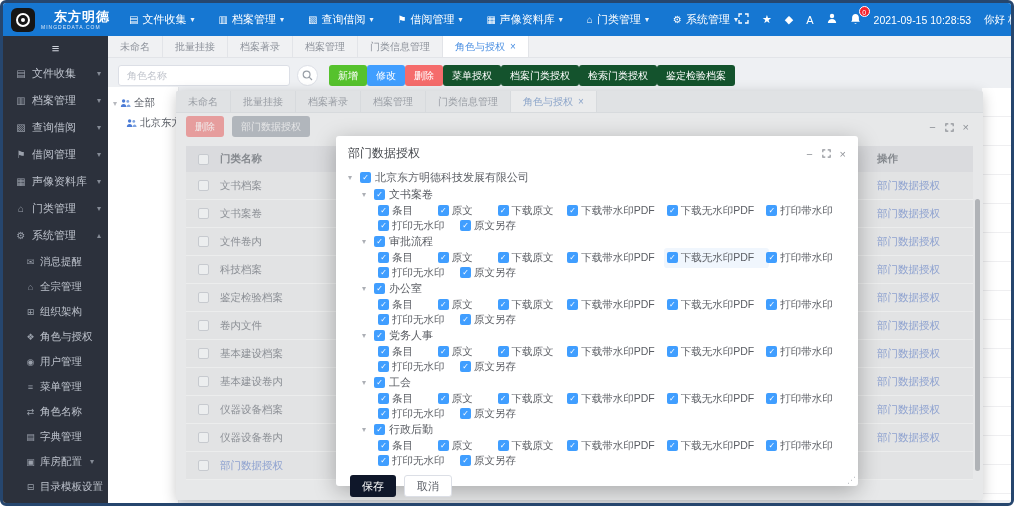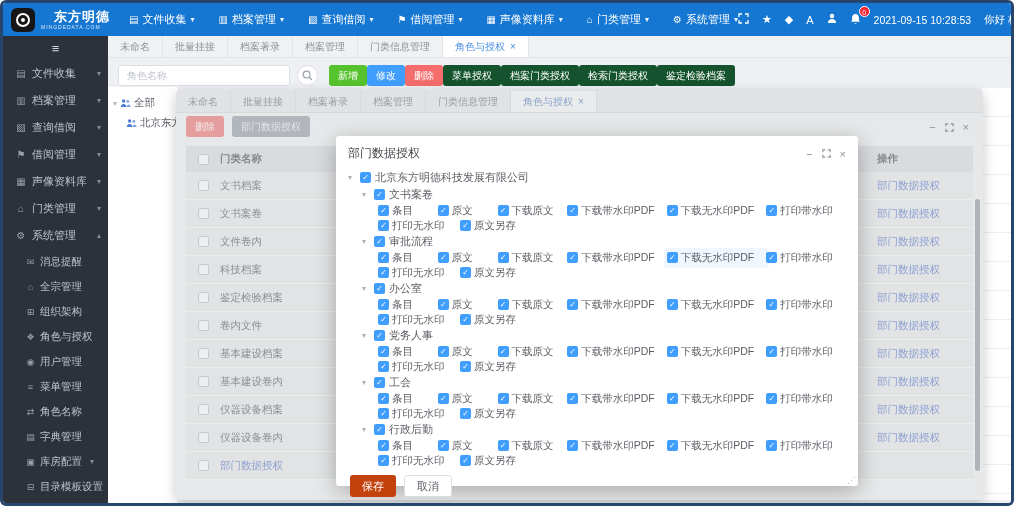--- a/index.html
+++ b/index.html
@@ -93,21 +93,21 @@
   .node .caret{font-size:8px;color:#a6a9af;width:8px;flex:none;cursor:pointer;}
   .cb{width:11px;height:11px;background:#409eff;border-radius:2px;color:#fff;font-size:8px;line-height:11px;text-align:center;flex:none;display:inline-block;cursor:pointer;}
   .node-label{color:#5b5e64;}
   .dept{padding-left:14px;}
   .perm-row{display:flex;align-items:center;height:15px;padding-left:30px;}
   .perm{display:flex;align-items:center;gap:3px;color:#5b5e64;font-size:10.5px;}
   .pw0{width:60px;}.pw1{width:60px;}.pw2{width:70px;}.pw3{width:100px;}.pw4{width:100px;}.pw5{width:80px;}
   .pw6{width:82px;}.pw7{width:80px;}
   .perm.hl{background:#f0f6fd;box-shadow:0 0 0 3px #f0f6fd;border-radius:1px;}
   .modal-footer{display:flex;gap:8px;padding:7px 0 0 2px;}
-  .save-btn{background:#c2410c;color:#fff;border:none;border-radius:3px;height:22px;padding:0 12px;font-size:11px;cursor:pointer;font-family:inherit;}
+  .save-btn{background:#0f172a;color:#fff;border:none;border-radius:3px;height:22px;padding:0 12px;font-size:11px;cursor:pointer;font-family:inherit;}
   .cancel-btn{background:#fff;color:#5a5e66;border:1px solid #dcdfe6;border-radius:3px;height:22px;padding:0 12px;font-size:11px;cursor:pointer;font-family:inherit;}
   .resize-handle{position:absolute;right:2px;bottom:1px;color:#c0c3c8;font-size:9px;cursor:nwse-resize;}
 </style>
 </head>
 <body>
 
 <div id="frame">
 
   <div class="topbar">
     <div class="logo">

